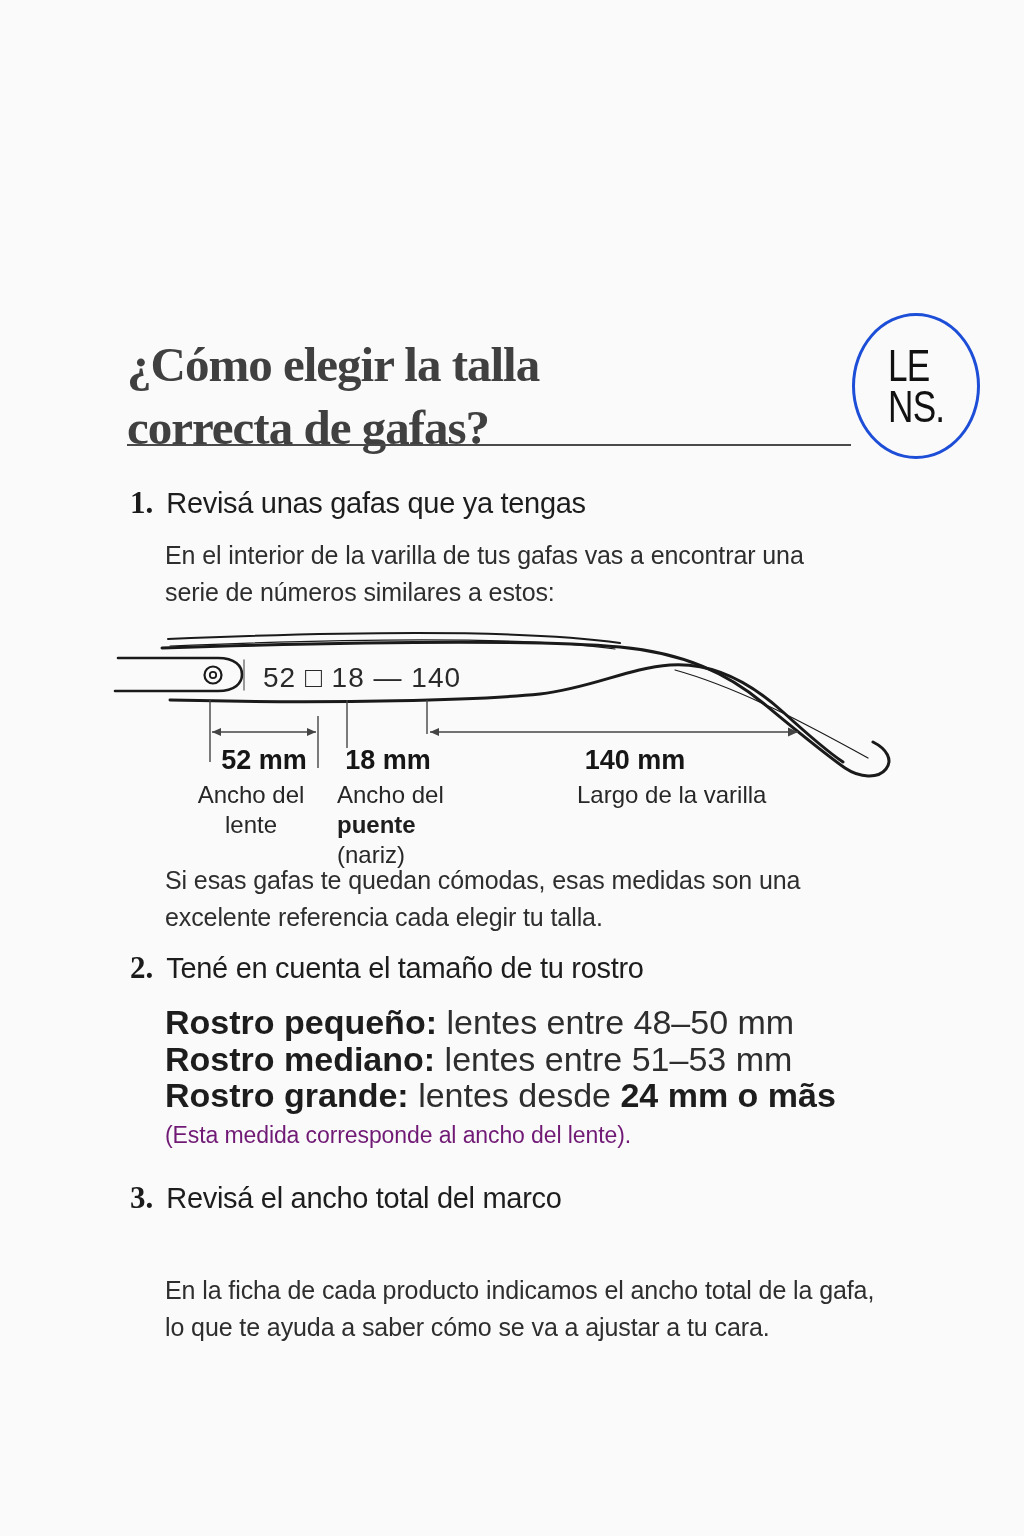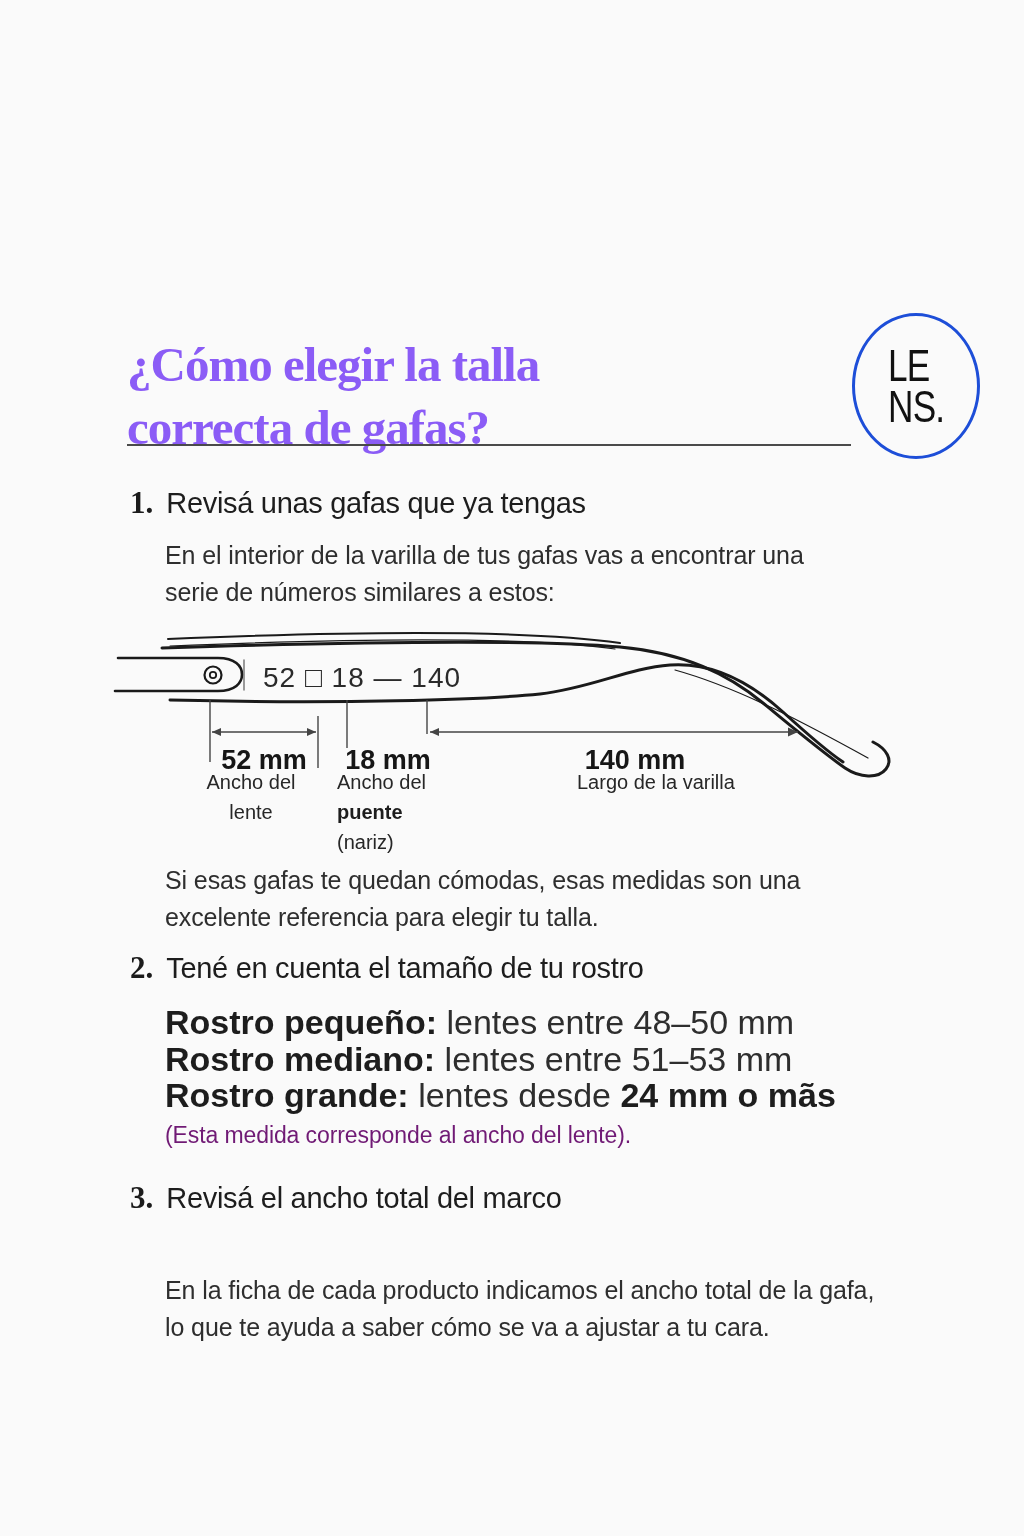--- a/index.html
+++ b/index.html
@@ -11,21 +11,21 @@
     position:relative;
     overflow:hidden;
   }
   .page{position:absolute;inset:0;}
 
   
   .title{
     position:absolute;left:127px;top:300px;width:640px;
     font-family:"Liberation Serif",serif;
     font-weight:700;font-size:49px;line-height:63px;
-    letter-spacing:-1px;color:#8b5cf6;
+    letter-spacing:-1px;color:#404040;
   }
   .title span{display:block;}
   .logo{
     position:absolute;left:852px;top:313px;width:128px;height:146px;
     border:3px solid #1d4ed8;border-radius:50%;
     display:flex;align-items:center;justify-content:center;
     box-sizing:border-box;background:transparent;
   }
   .logo-text{
     font-size:44px;line-height:41px;font-weight:400;color:#111;
@@ -68,22 +68,22 @@
   }
 
   
   .diagram{position:absolute;left:100px;top:630px;width:830px;height:220px;}
   .diagram svg{position:absolute;left:0;top:0;overflow:visible;}
   .m-value{
     position:absolute;top:115px;transform:translateX(-50%);
     font-weight:700;font-size:27px;color:#161616;white-space:nowrap;
   }
   .m-label{
-    position:absolute;top:137px;
-    font-size:20px;line-height:30px;color:#272727;white-space:nowrap;
+    position:absolute;top:150px;
+    font-size:24px;line-height:30px;color:#272727;white-space:nowrap;
   }
   .m-label.center{transform:translateX(-50%);text-align:center;}
   .m-label span{display:block;}
 </style>
 </head>
 <body>
 
 <div class="page">
 
   <h1 class="title">
@@ -159,21 +159,21 @@
           <span>Ancho del </span>
           <span class="b">puente</span>
         </span>
       <span>(nariz)</span>
     </div>
     <div class="m-label" style="left:477px;">Largo de la varilla</div>
   </div>
 
   <div class="para" style="top:862px;">
     <span>Si esas gafas te quedan cómodas, esas medidas son una</span>
-    <span>excelente referencia para elegir tu talla.</span>
+    <span>excelente referencia cada elegir tu talla.</span>
   </div>
 
   <div class="sec-h" style="top:950px;">
     <span class="num">2.</span>
     <span class="htxt">Tené en cuenta el tamaño de tu rostro</span>
   </div>
 
   <div class="face-list">
     <div class="row"><span class="b">Rostro pequeño:</span><span> lentes entre 48–50 mm</span><span class="b"></span></div>
     <div class="row"><span class="b">Rostro mediano:</span><span> lentes entre 51–53 mm</span><span class="b"></span></div>

